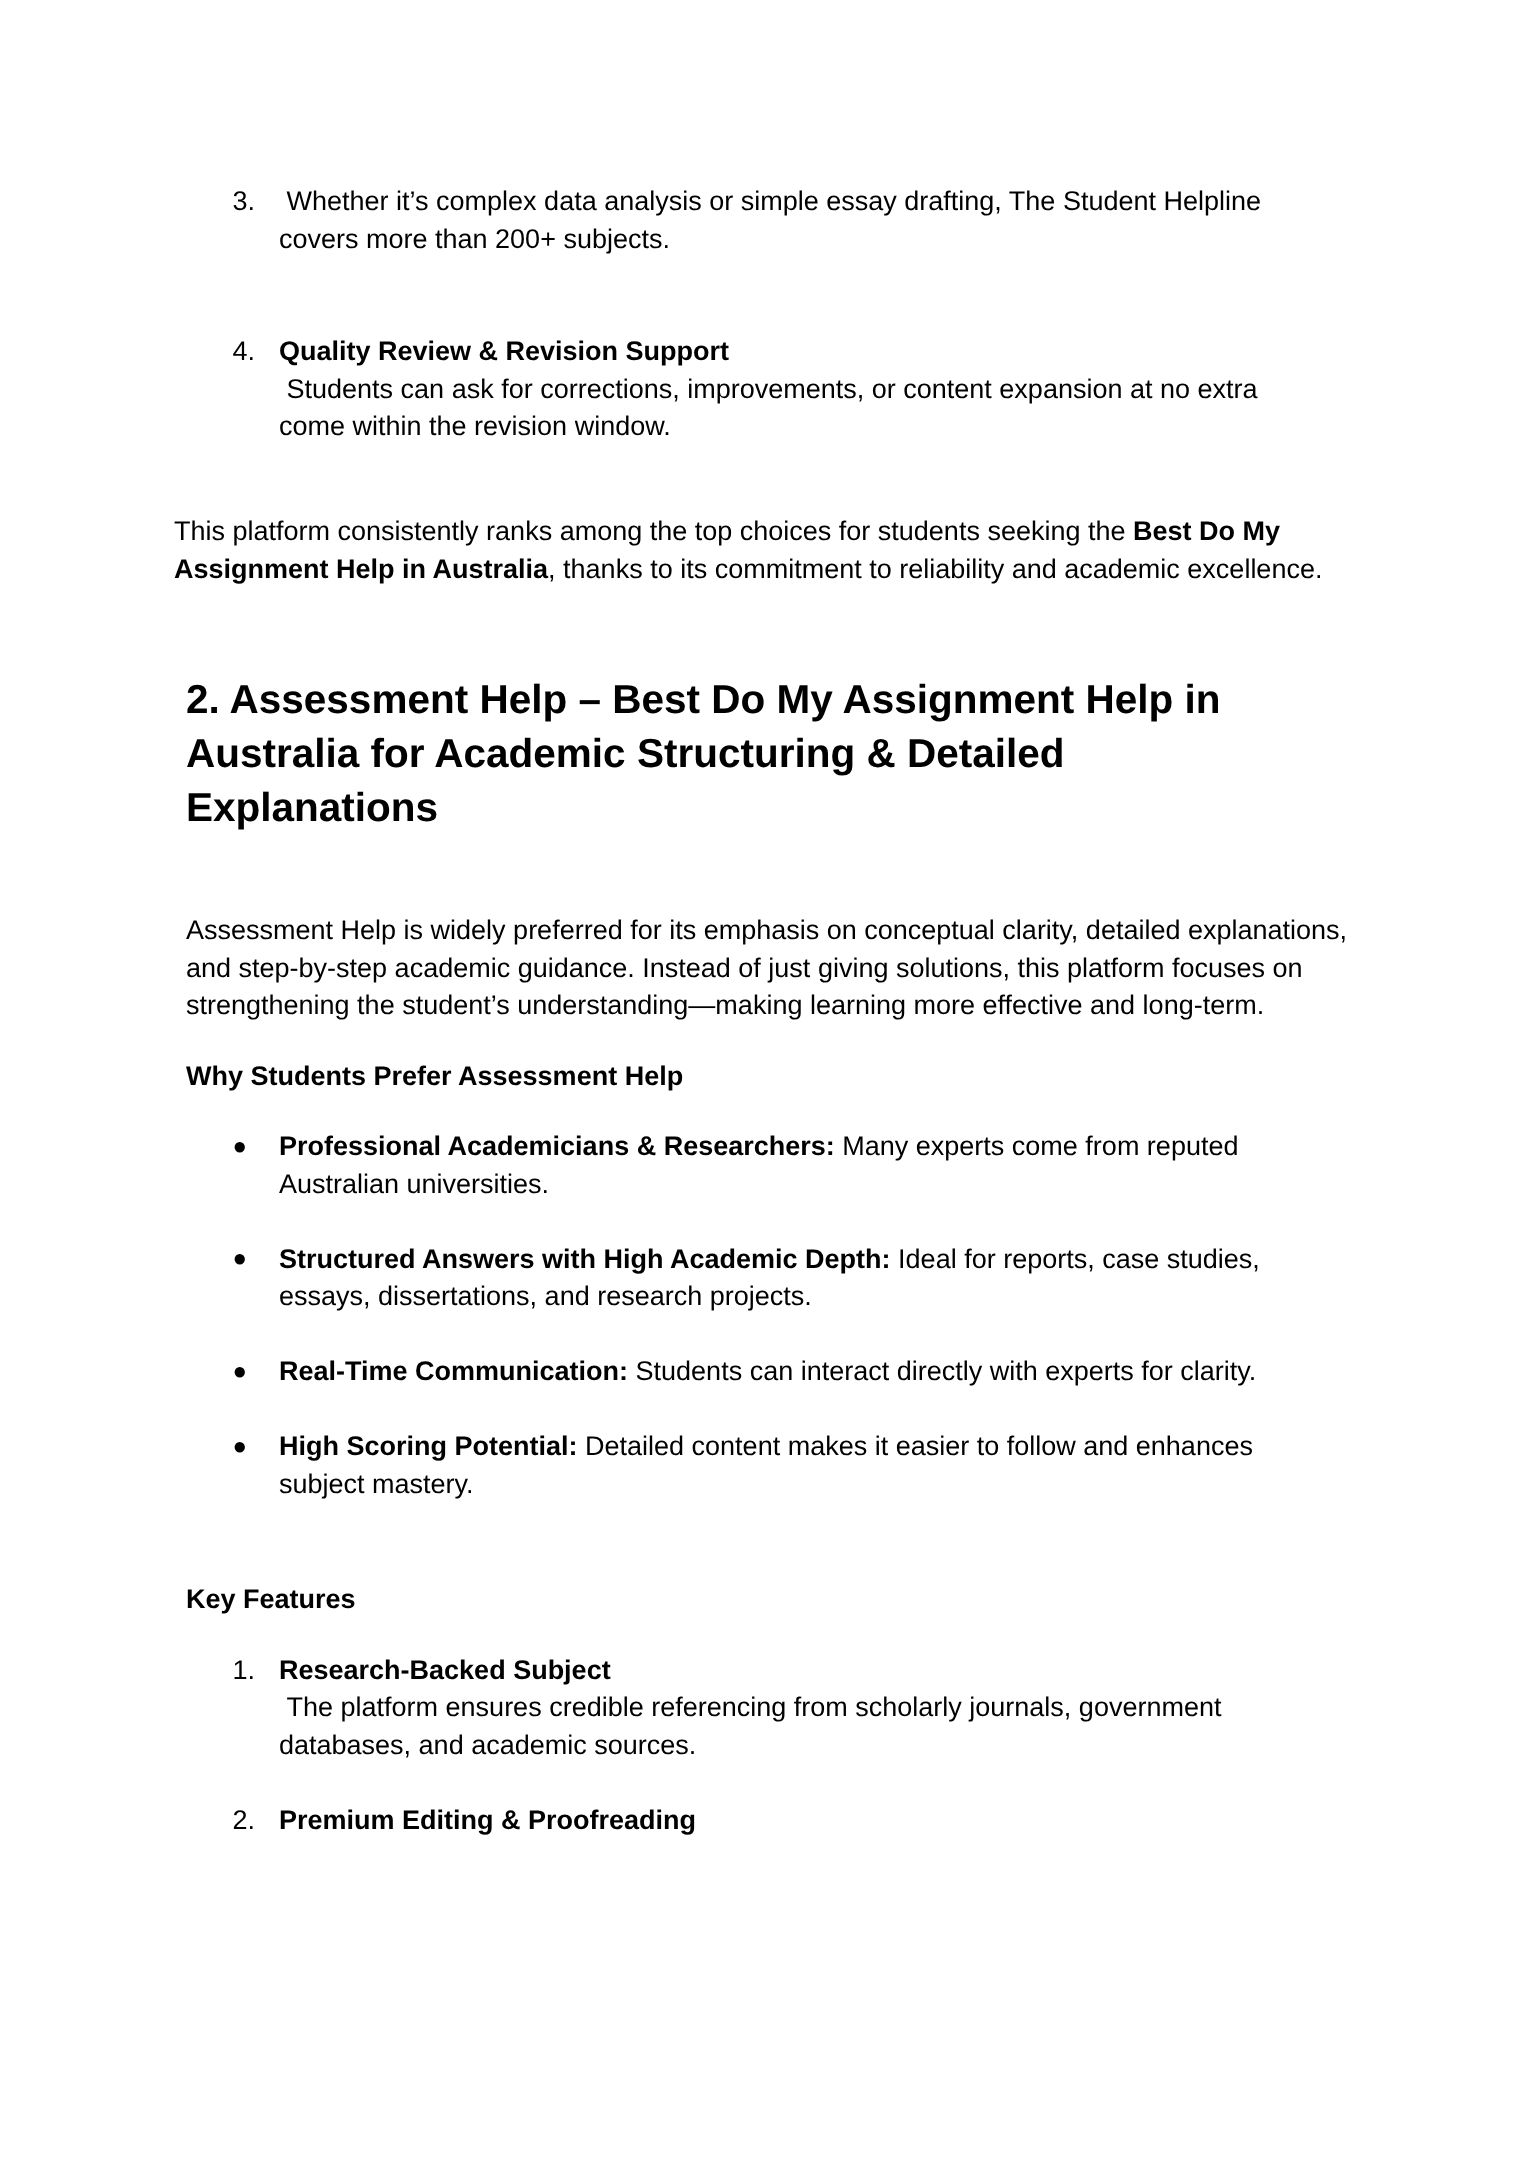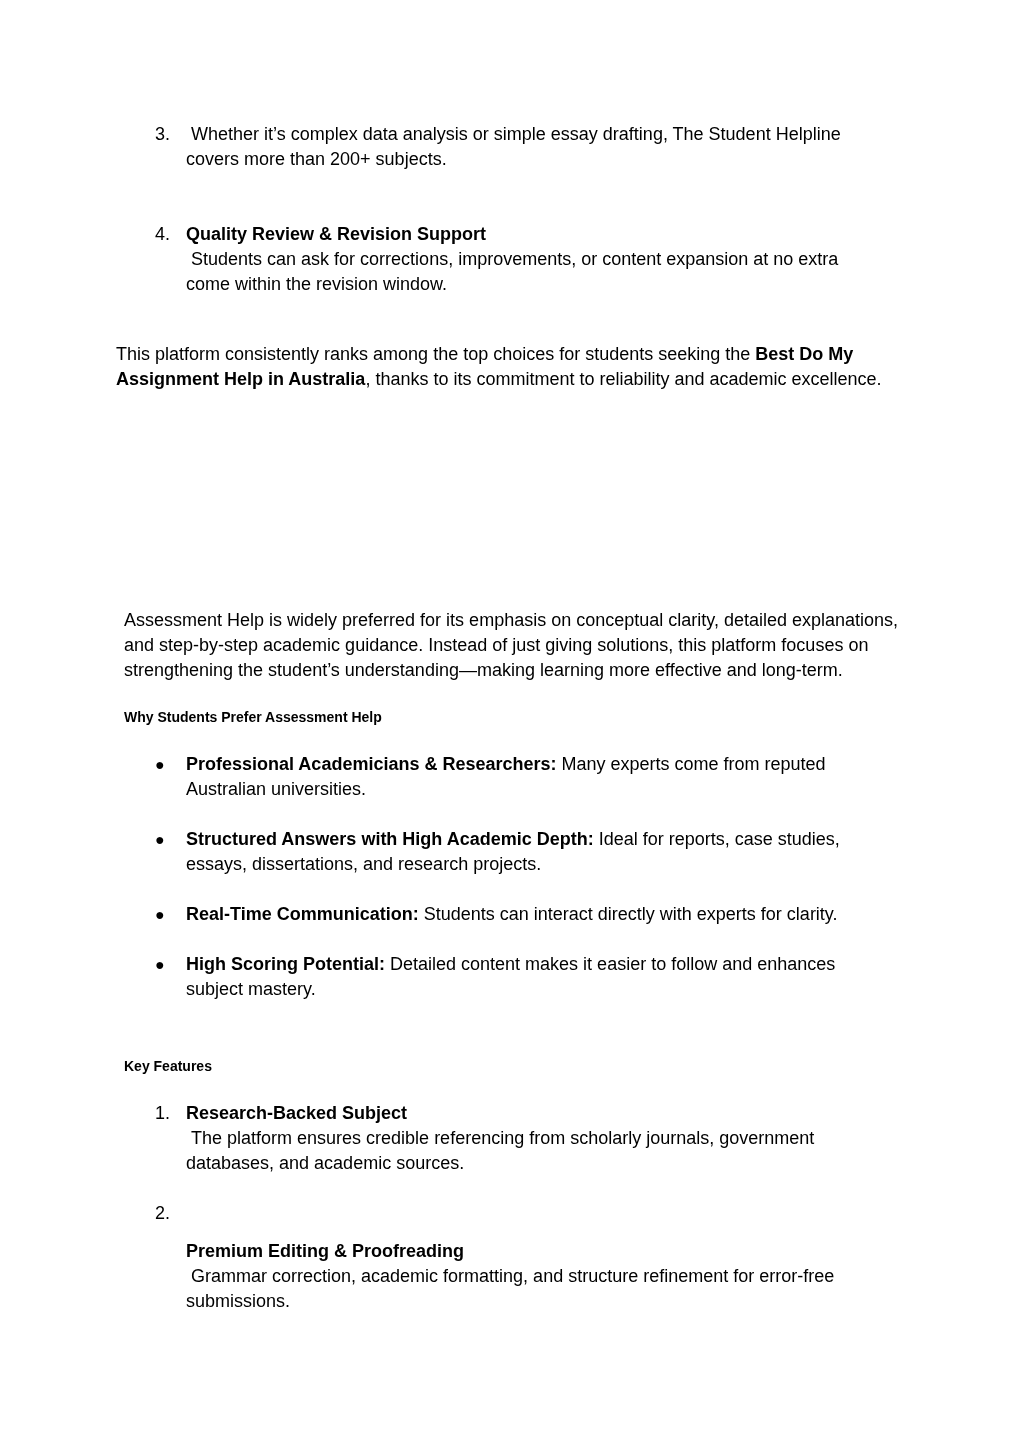--- a/index.html
+++ b/index.html
@@ -9,21 +9,21 @@
   }
   .page { position: absolute; left: 0; top: 0; width: 1024px; height: 1446px; }
   .abs { position: absolute; }
   .body-text { font-size: 18px; line-height: 25px; }
   .num { position: absolute; width: 30px; text-align: right; font-size: 18px; line-height: 25px; }
   .li-block { position: absolute; left: 186px; width: 700px; font-size: 18px; line-height: 25px; }
   .li-title { font-weight: bold; display: block; }
   .li-desc { display: block; }
   .bullet { position: absolute; left: 155px; font-size: 16px; line-height: 25px; }
   .h1 { font-size: 27px; line-height: 36px; font-weight: bold; }
-  .h2 { font-size: 14px; line-height: 28px; font-weight: bold; }
+  .h2 { font-size: 18px; line-height: 28px; font-weight: bold; }
   b { font-weight: bold; }
 </style>
 </head>
 <body>
 
 <div class="page">
 
   <div>
     <div>
       <span class="num" style="left:140px; top:122px;">3.</span>
@@ -35,20 +35,21 @@
       <span class="num" style="left:140px; top:222px;">4.</span>
       <div class="li-block" style="top:222px;">
         <span class="li-title">Quality Review &amp; Revision Support</span>
         <span class="li-desc" style="white-space:pre-wrap;"> Students can ask for corrections, improvements, or content expansion at no extra come within the revision window.</span>
       </div>
     </div>
   </div>
 
   <p class="abs body-text" style="left:116px; top:342px; width:785px; margin:0;"><span>This platform consistently ranks among the top choices for students seeking the </span><b>Best Do My Assignment Help in Australia</b><span>, thanks to its commitment to reliability and academic excellence.</span></p>
 
+  <h1 class="abs h1" style="left:124px; top:448px; width:760px; margin:0;">2. Assessment Help – Best Do My Assignment Help in Australia for Academic Structuring &amp; Detailed Explanations</h1>
 
   <p class="abs body-text" style="left:124px; top:608px; width:780px; margin:0;">Assessment Help is widely preferred for its emphasis on conceptual clarity, detailed explanations, and step-by-step academic guidance. Instead of just giving solutions, this platform focuses on strengthening the student’s understanding—making learning more effective and long-term.</p>
 
   <h2 class="abs h2" style="left:124px; top:703px; margin:0;">Why Students Prefer Assessment Help</h2>
 
   <div>
     <div>
       <span class="bullet" style="top:752px;">●</span>
       <div class="li-block" style="top:752px; width:710px;"><b>Professional Academicians &amp; Researchers:</b><span> Many experts come from reputed Australian universities.</span></div>
     </div>
@@ -71,20 +72,19 @@
   <div>
     <div>
       <span class="num" style="left:140px; top:1101px;">1.</span>
       <div class="li-block" style="top:1101px;">
         <span class="li-title">Research-Backed Subject</span>
         <span class="li-desc" style="white-space:pre-wrap;"> The platform ensures credible referencing from scholarly journals, government databases, and academic sources.</span>
       </div>
     </div>
     <div>
       <span class="num" style="left:140px; top:1201px;">2.</span>
-      <div class="li-block" style="top:1239px;">
+      <div class="li-block" style="top:1201px;">
         <span class="li-title">Premium Editing &amp; Proofreading</span>
-        <span class="li-desc" style="white-space:pre-wrap;"> Grammar correction, academic formatting, and structure refinement for error-free submissions.</span>
       </div>
     </div>
   </div>
 
 </div>
 
 </body></html>

